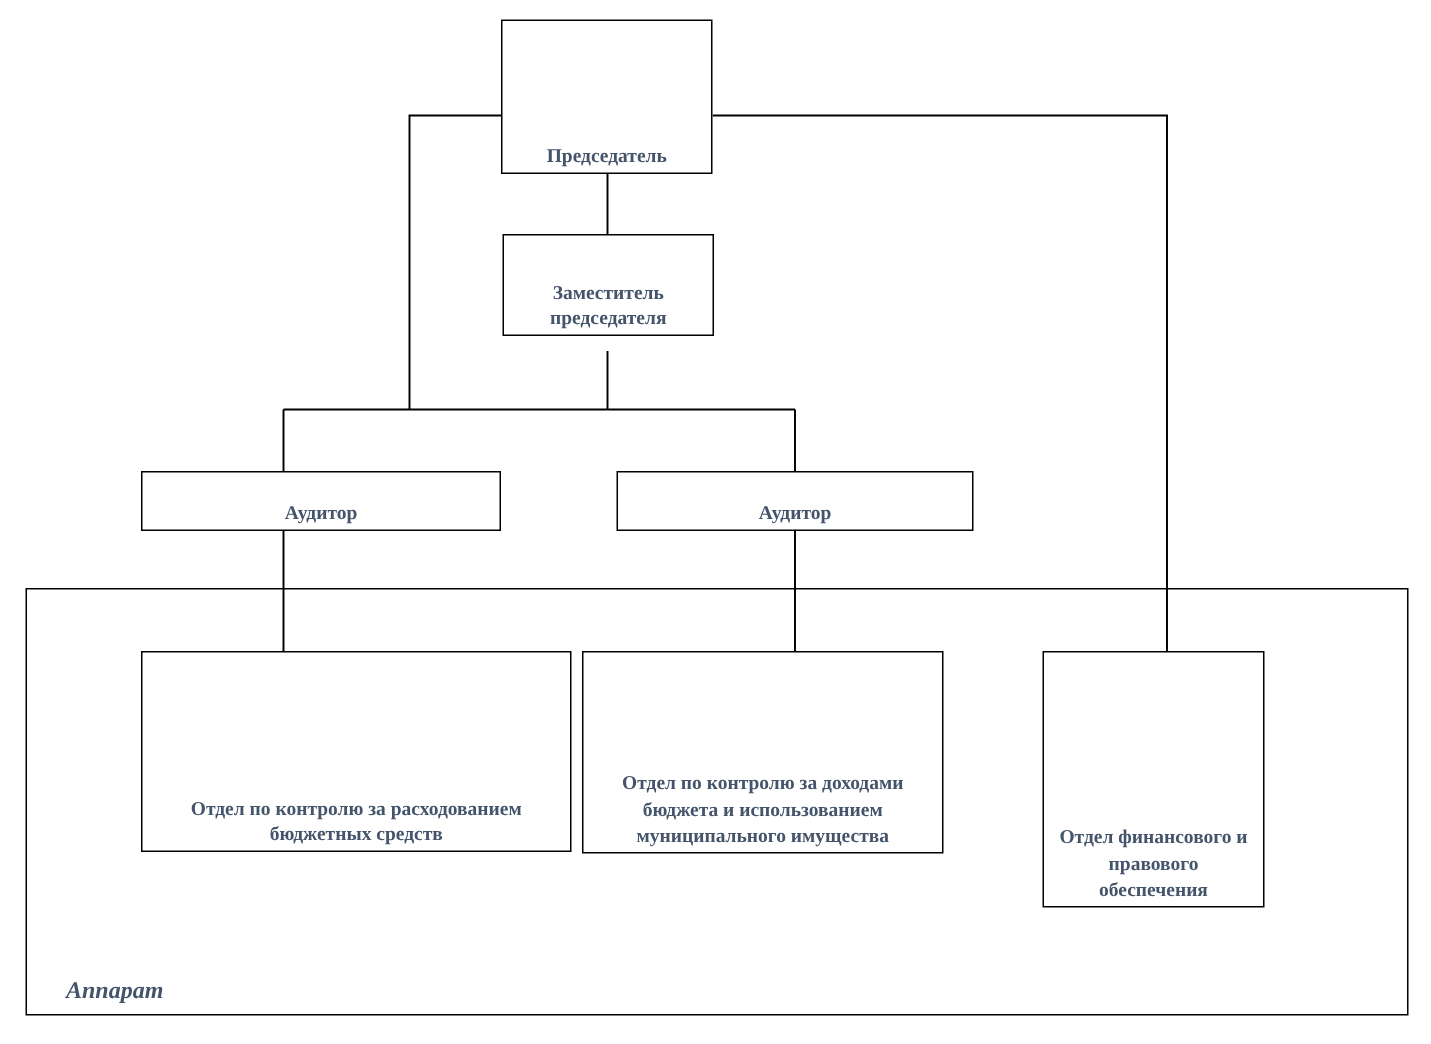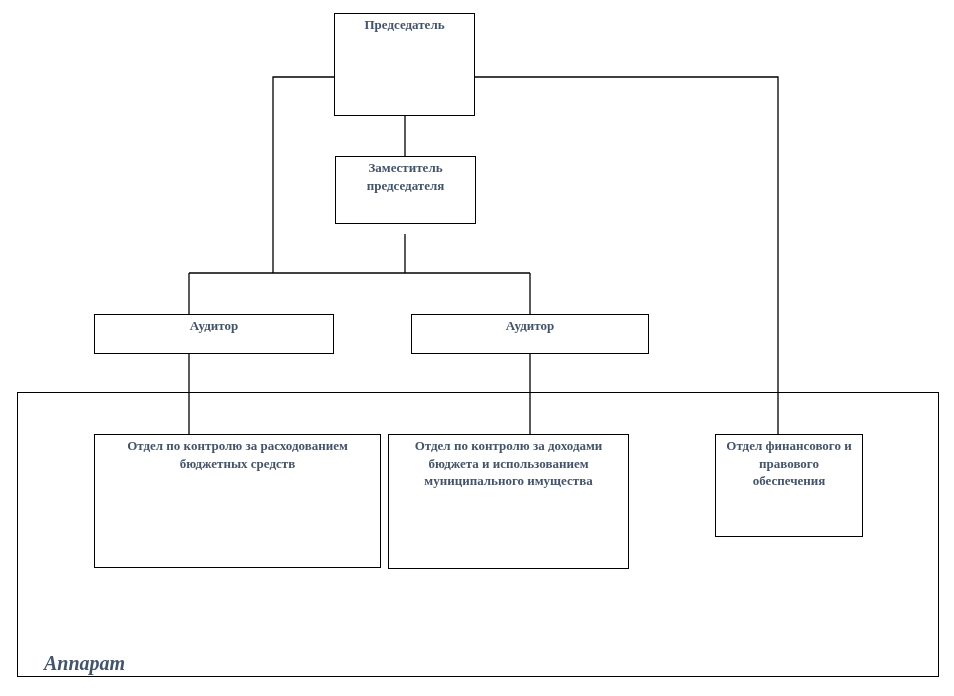--- a/index.html
+++ b/index.html
@@ -31,44 +31,44 @@
     border: 1.5px solid #000000;
     box-sizing: border-box;
     background: transparent;
   }
   .node {
     position: absolute;
     box-sizing: border-box;
     border: 1.5px solid #000000;
     background: #FFFFFF;
     display: flex;
-    align-items: flex-start;
+    align-items: flex-end;
     justify-content: center;
     text-align: center;
     color: #44546A;
     font-weight: bold;
     font-size: 13px;
     line-height: 1.35;
     padding: 2px 6px;
   }
   .node-chairman       { left: 334px; top: 13px;  width: 141px; height: 103px; }
   .node-deputy         { left: 335px; top: 156px; width: 141px; height: 68px;  }
   .node-auditor-left   { left: 94px;  top: 314px; width: 240px; height: 40px;  }
   .node-auditor-right  { left: 411px; top: 314px; width: 238px; height: 40px;  }
   .node-dept-1         { left: 94px;  top: 434px; width: 287px; height: 134px; padding: 2px 8px; }
   .node-dept-2         { left: 388px; top: 434px; width: 241px; height: 135px; padding: 2px 3px; }
-  .node-dept-3         { left: 715px; top: 434px; width: 148px; height: 103px; }
+  .node-dept-3         { left: 695px; top: 434px; width: 148px; height: 171px; }
   .apparatus-label {
     position: absolute;
     left: 44px;
     top: 651px;
     color: #44546A;
     font-weight: bold;
     font-style: italic;
-    font-size: 20px;
+    font-size: 16px;
     line-height: 1.2;
   }
 </style>
 </head>
 <body>
 
 <div class="stage">
 
   <div class="group-box"></div>
 

